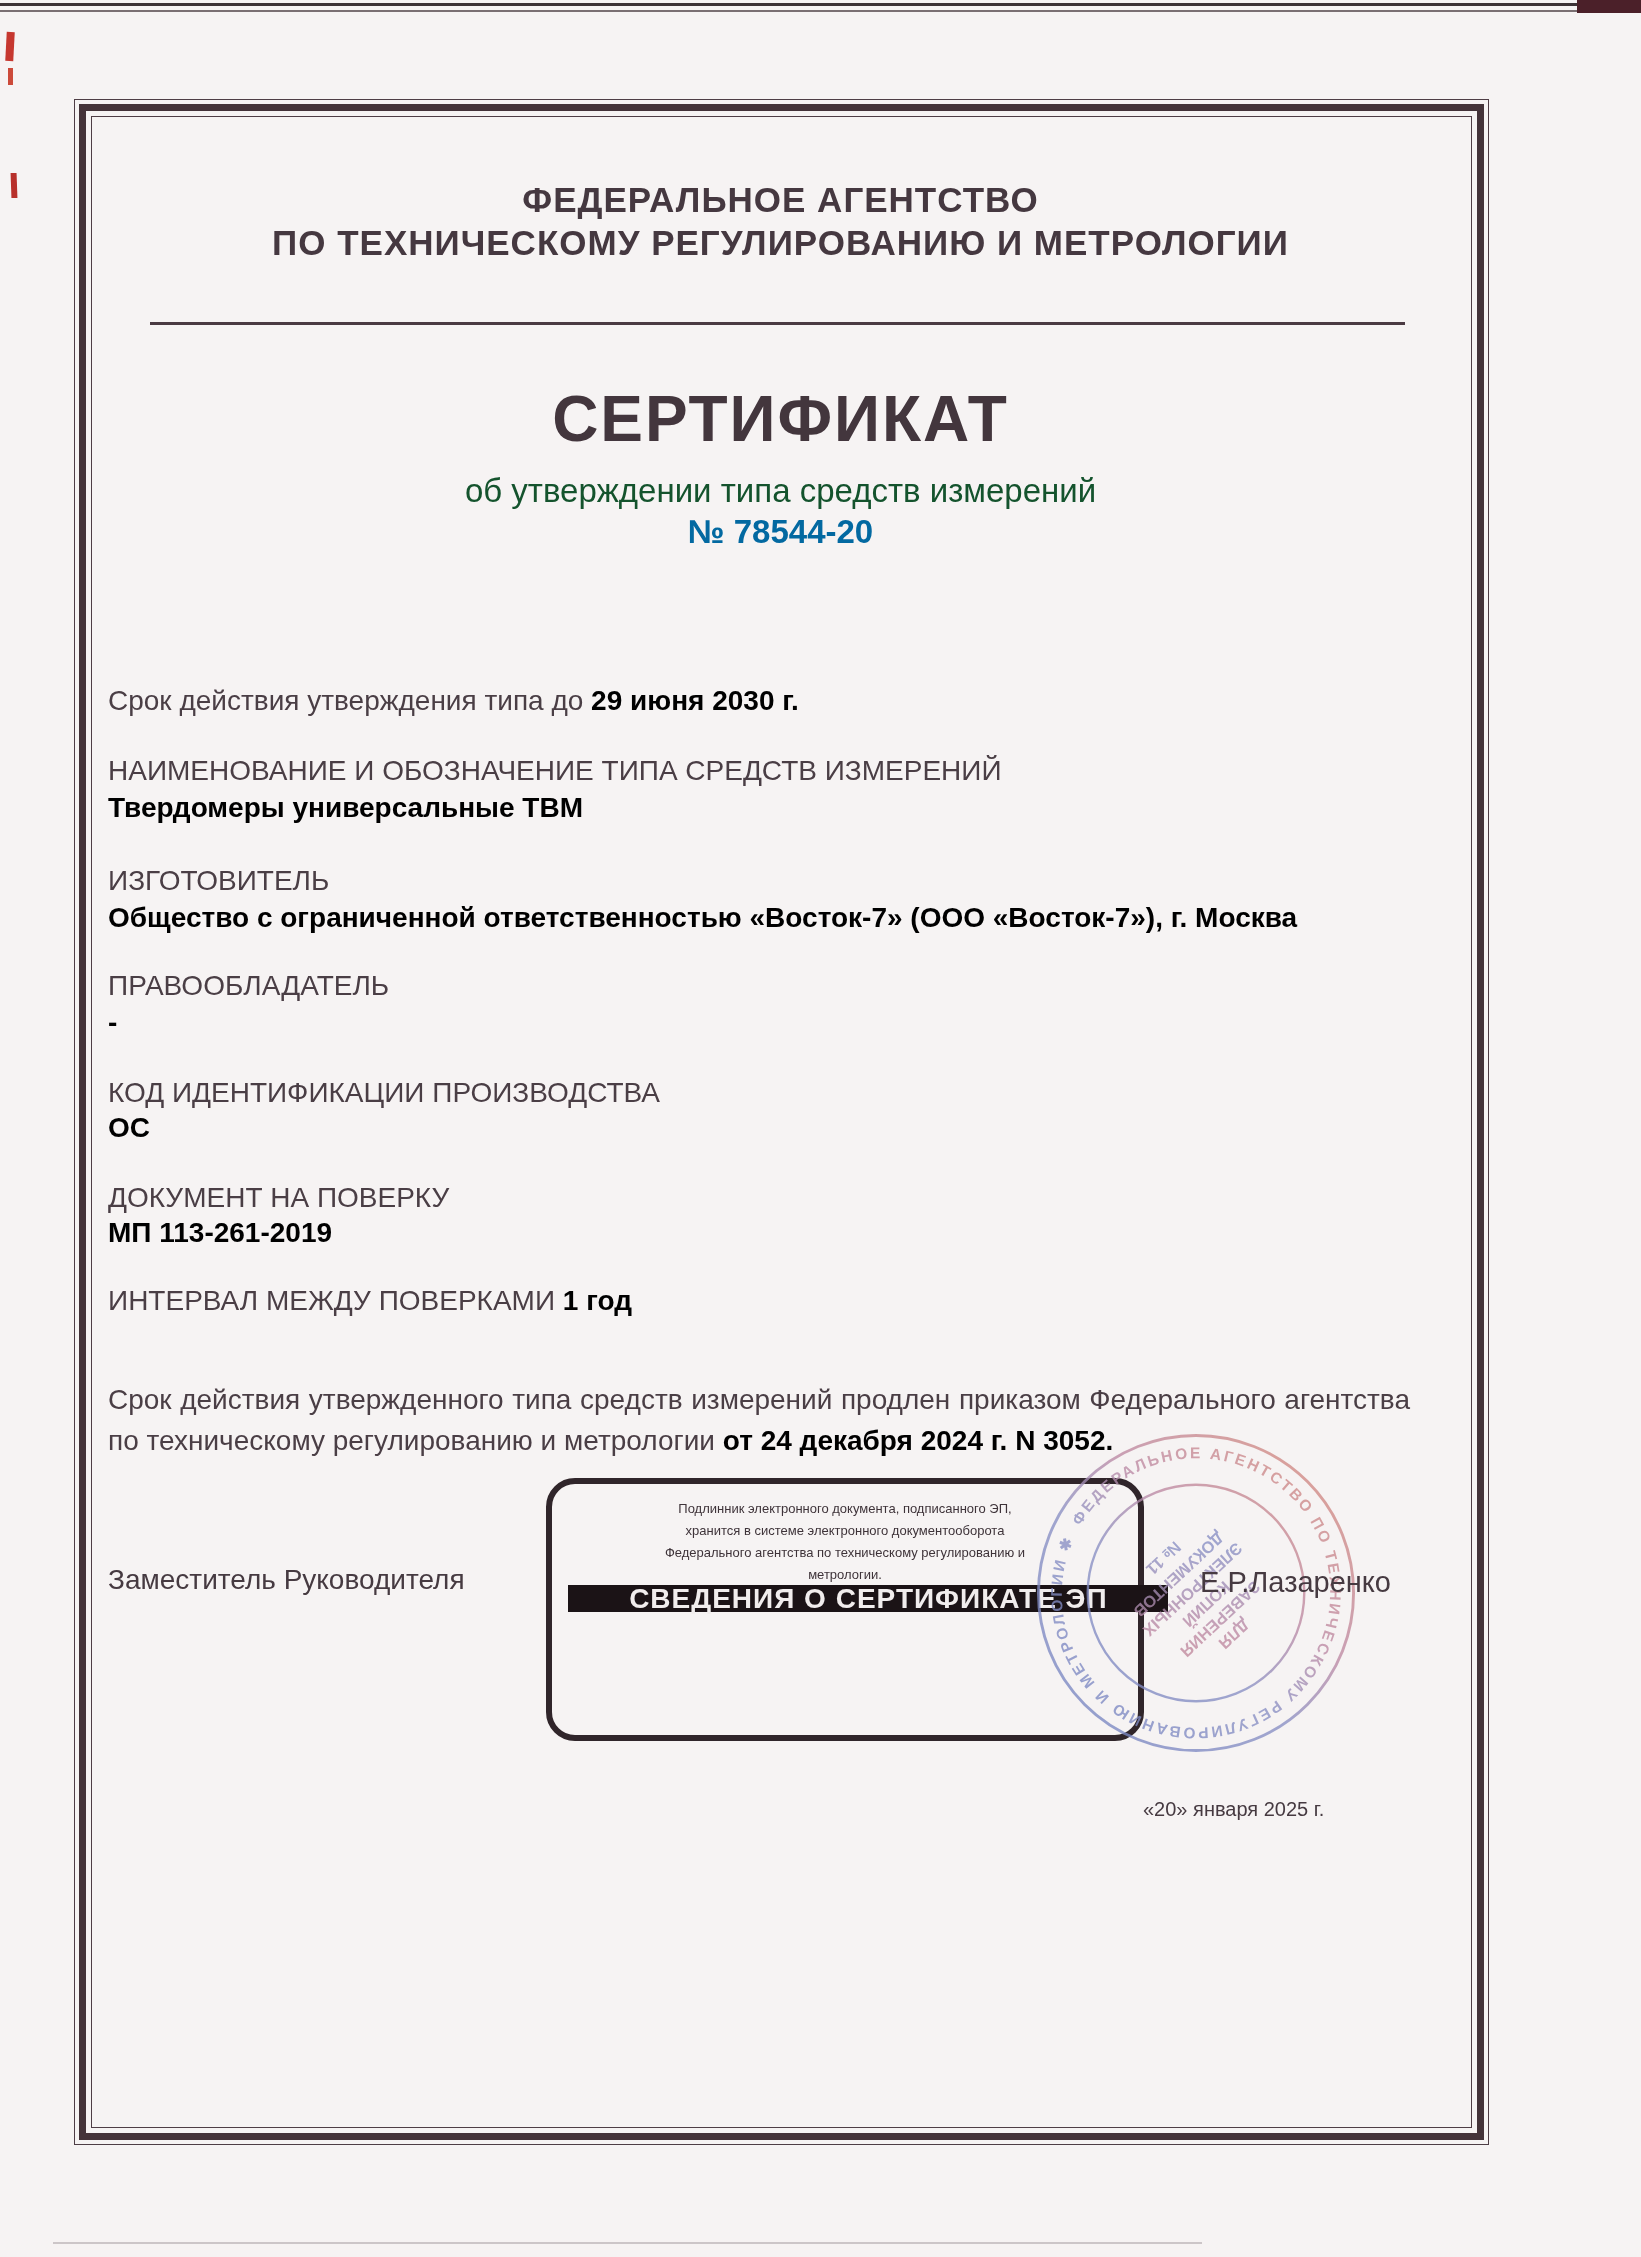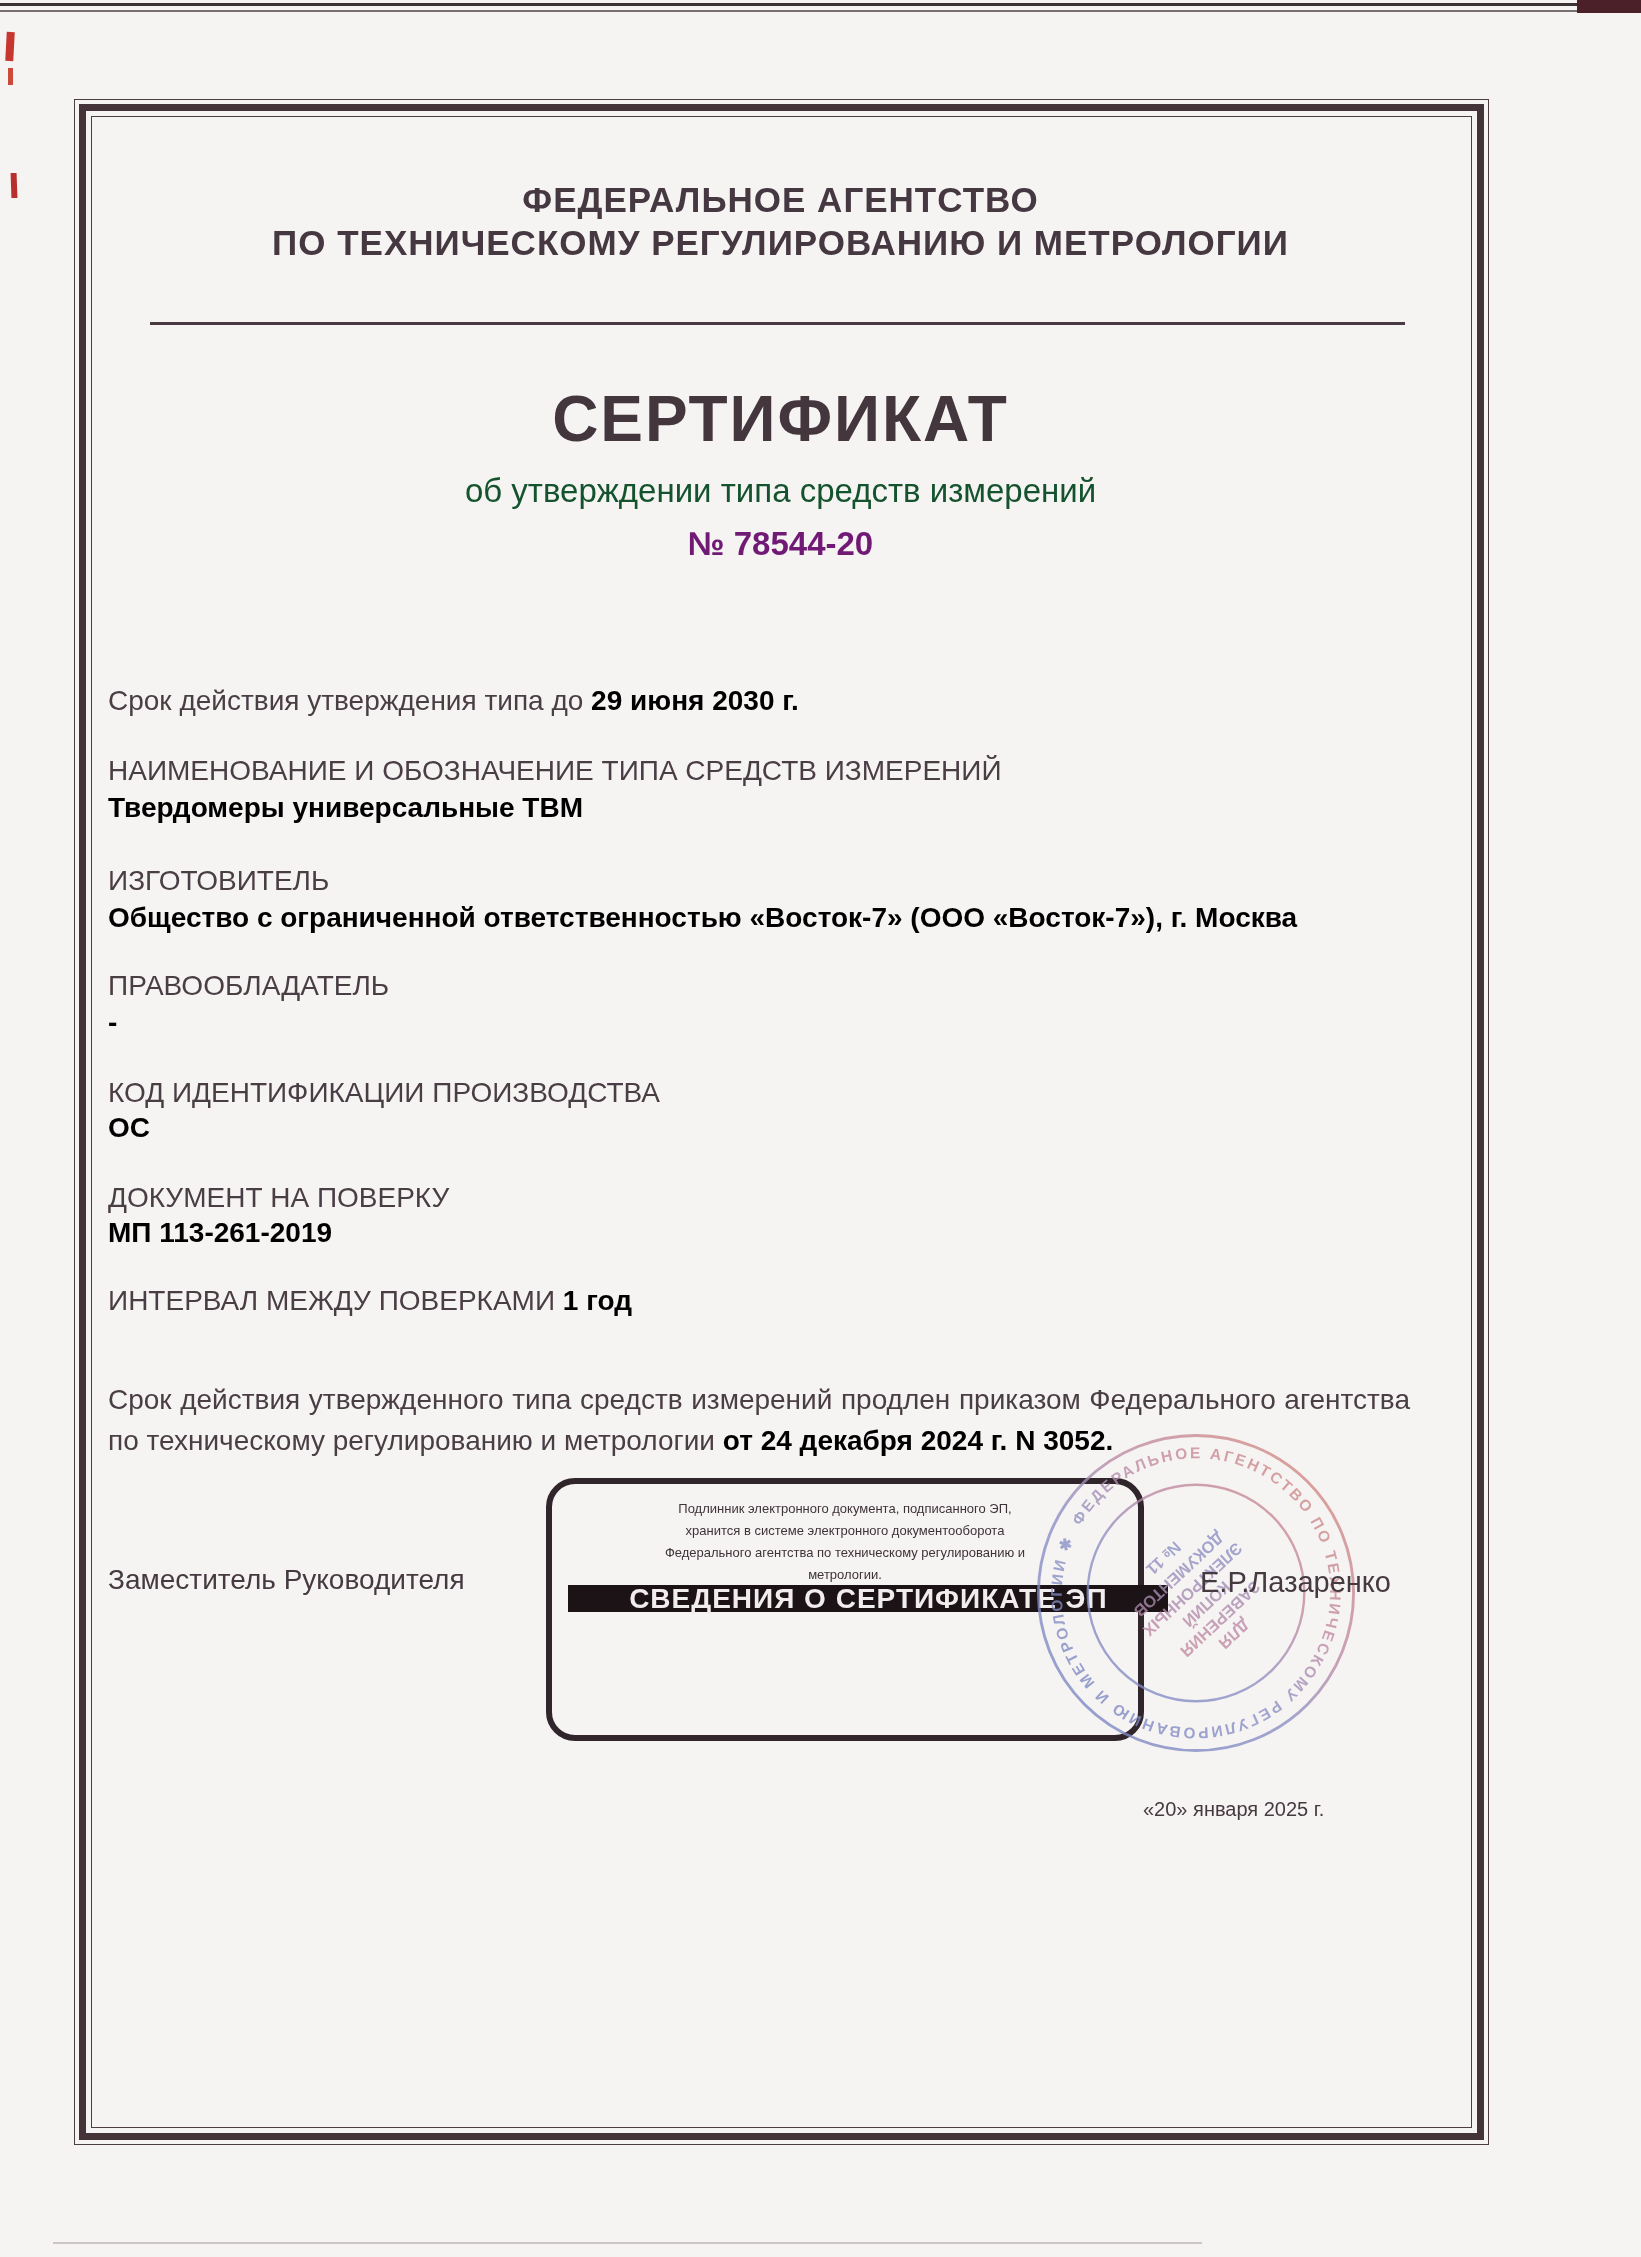--- a/index.html
+++ b/index.html
@@ -23,21 +23,21 @@
   
   .frame-outer{left:74px;top:99px;width:1413px;height:2044px;border:1.9px solid #4e3d45;}
   .frame-mid{position:absolute;left:3.9px;top:3.9px;right:3.9px;bottom:3.9px;border:7.7px solid #443339;}
   .frame-inner{position:absolute;left:4.8px;top:4.8px;right:4.8px;bottom:4.8px;border:1.9px solid #4e3d45;}
   
   .centerband{left:153px;width:1255px;text-align:center;}
   .agency-line{font-size:35px;font-weight:bold;letter-spacing:1px;color:#453840;}
   .header-rule{left:150px;top:322px;width:1255px;height:2.9px;background:#4a3a42;}
   .cert-title{top:382px;font-size:64px;font-weight:bold;letter-spacing:1.9px;color:#43363d;}
   .cert-subtitle{top:472px;font-size:33px;color:#14532d;}
-  .cert-number{top:525px;font-size:33px;font-weight:bold;color:#701a75;}
+  .cert-number{top:513px;font-size:33px;font-weight:bold;color:#0369a1;}
   
   .bodyline{left:108px;width:1302px;font-size:28px;line-height:37px;color:#4a3e45;white-space:pre-wrap;}
   .b{font-weight:bold;color:#000000;}
   .just{text-align:justify;}
   
   .signer{left:108px;top:1564px;font-size:28px;}
   .sig-name{left:1200px;top:1566px;font-size:29px;z-index:6;}
   .sig-date{left:1143px;top:1798px;font-size:20px;z-index:6;}
   
   .ep-box{left:546px;top:1478px;width:586px;height:251px;border:6.8px solid #30252a;border-radius:29px;z-index:4;background:transparent;}

